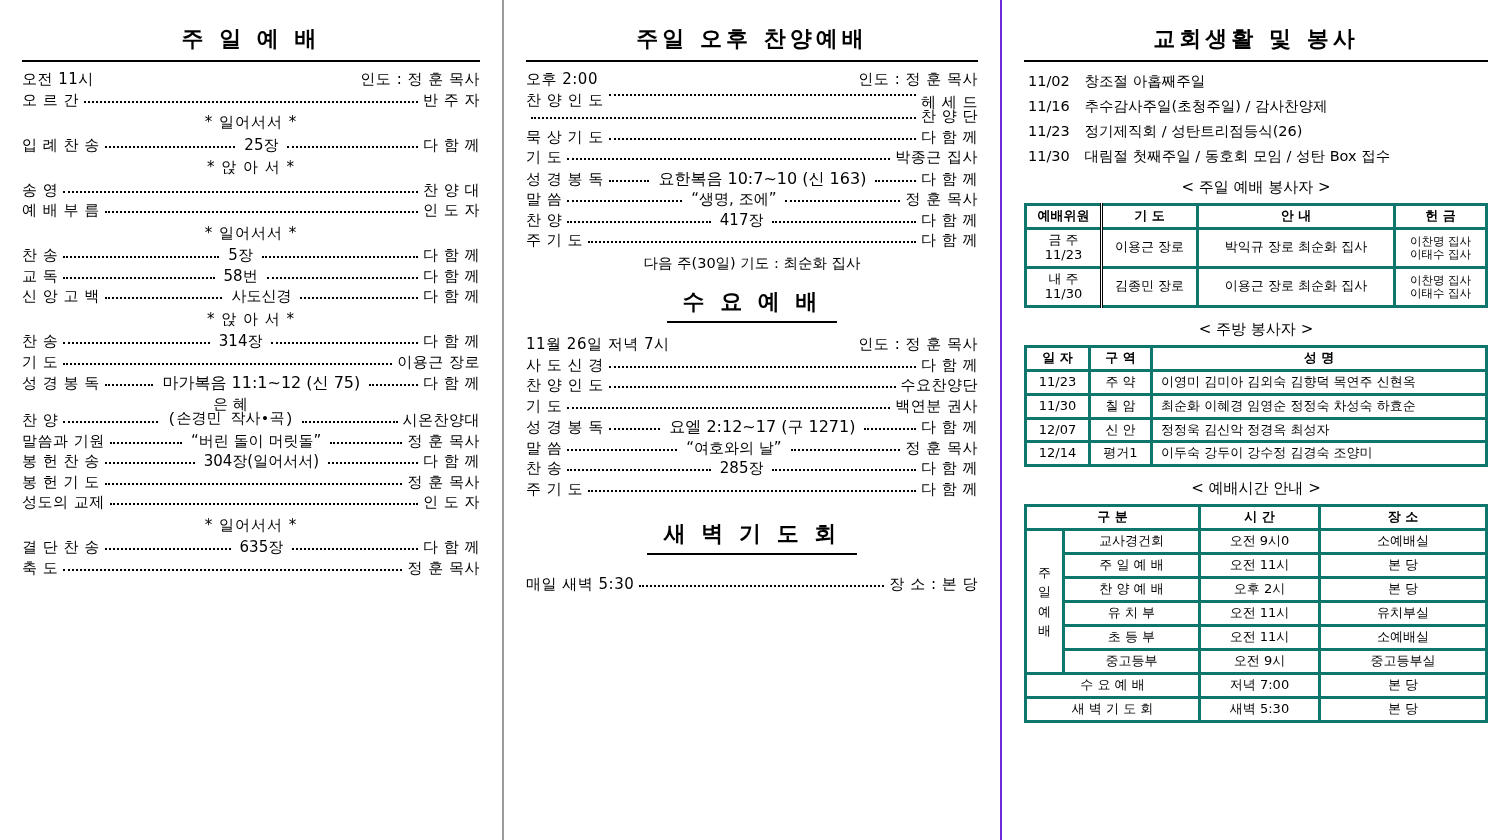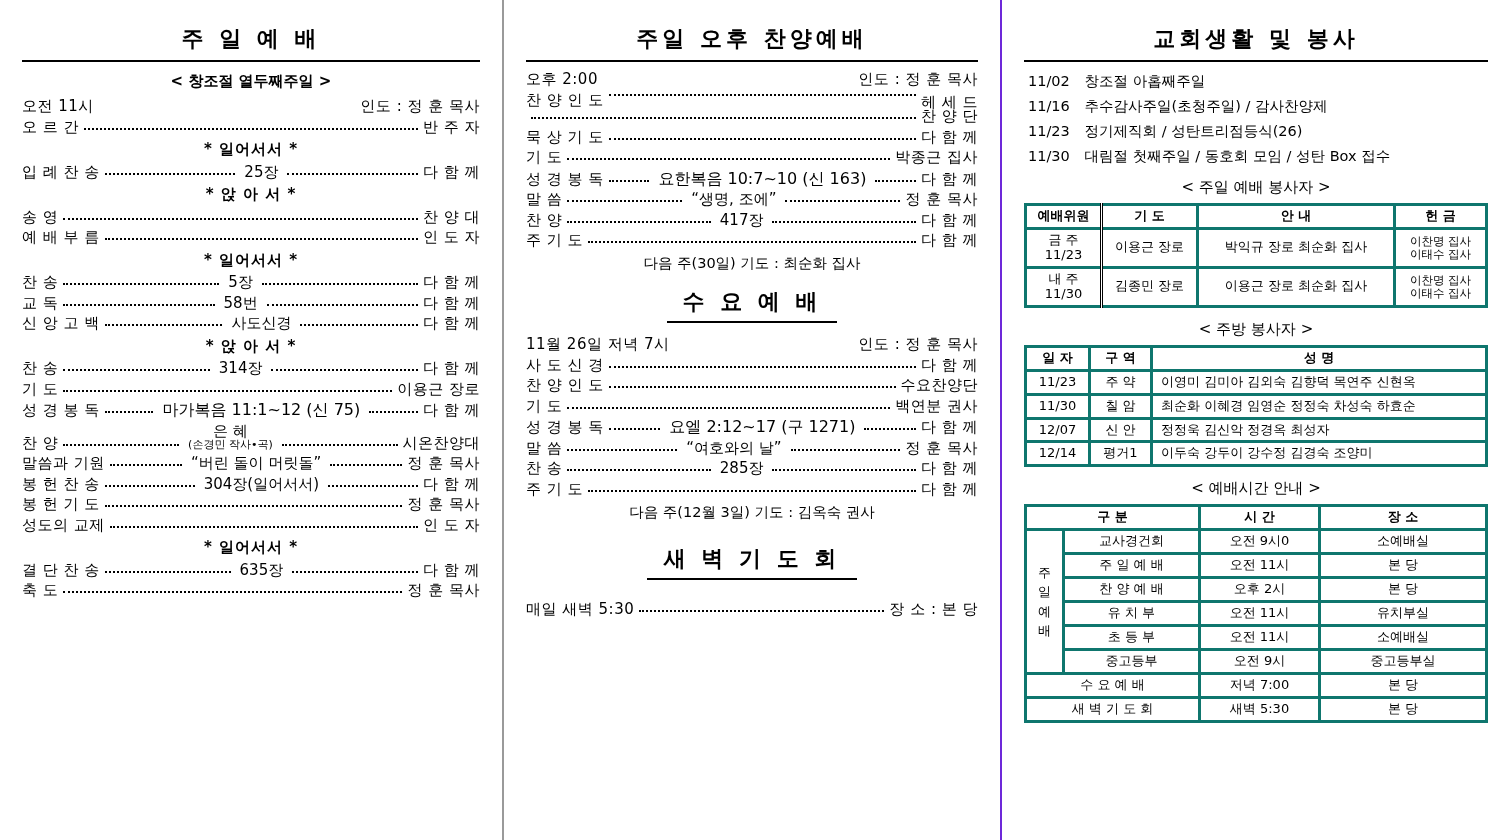--- a/index.html
+++ b/index.html
@@ -43,21 +43,21 @@
     font-weight:bold;
   }
   .center-note{
     text-align:center;
     font-size:14.5px;
     margin:6px 0 4px 0;
   }
   .starline{
     text-align:center;
     font-size:15px;
-    font-weight:bold;
+    font-weight:normal;
     margin:5px 0 4px 0;
     letter-spacing:1px;
   }
   
   .row{
     display:flex;
     align-items:flex-end;
     font-size:15px;
     line-height:1.0;
     margin:5.5px 0;
@@ -68,21 +68,21 @@
   .row .dots{
     flex:1 1 auto;
     border-bottom:2px dotted #000;
     margin:0 5px 5px 5px;
     min-width:8px;
     height:1px;
   }
   .row .val{flex:0 0 auto; letter-spacing:0.5px;}
   .stack{display:flex;flex-direction:column;align-items:center;line-height:1.05;}
   .stack .s1{font-size:15px;}
-  .stack .s2{font-size:11px;}
+  .stack .s2{font-size:15px;font-family:Liberation Mono, monospace;}
 
   
   .datelist{margin:4px 0 2px 4px;}
   .datelist .dl-row{
     font-size:14.5px;
     margin:6px 0;
     white-space:nowrap;
   }
   .datelist .dt{display:inline-block;width:52px;}
 
@@ -115,21 +115,20 @@
   .titleline.w230{width:210px;}
 </style>
 </head>
 <body>
 
 <div class="page">
 
   <div class="col col1">
     <div class="sec-title">주 일 예 배</div>
     <hr class="rule">
-    <div class="center-small">&lt; 창조절 열두째주일 &gt;</div>
 
     <div class="row">
       <span class="lab">오전 11시</span>
       <span class="dots" style="border-bottom:none"></span>
       <span class="val">인도 : 정 훈 목사</span>
     </div>
 
     <div class="row">
       <span class="lab">오 르 간</span>
       <span class="dots"></span>
@@ -363,21 +362,20 @@
       <span class="dots"></span>
       <span class="mid">285장</span>
       <span class="dots"></span>
       <span class="val">다 함 께</span>
     </div>
     <div class="row">
       <span class="lab">주 기 도</span>
       <span class="dots"></span>
       <span class="val">다 함 께</span>
     </div>
-    <div class="center-note">다음 주(12월 3일) 기도 : 김옥숙 권사</div>
 
     <div class="sec-title" style="margin-top:22px">새 벽 기 도 회</div>
     <div class="titleline w230"></div>
 
     <div class="row" style="margin-top:22px">
       <span class="lab">매일 새벽 5:30</span>
       <span class="dots"></span>
       <span class="val">장 소 : 본 당</span>
     </div>
   </div>

